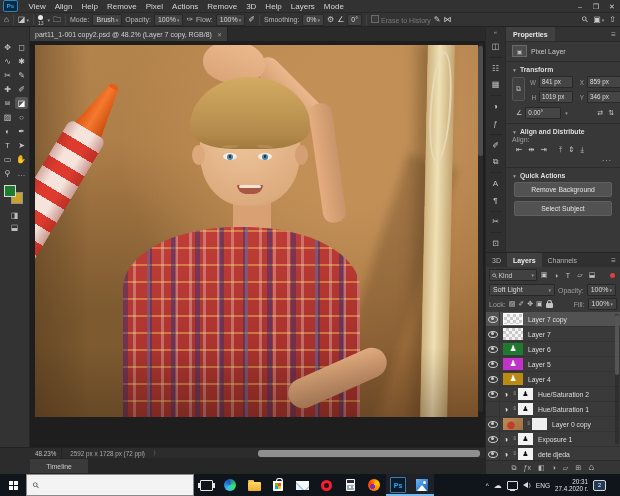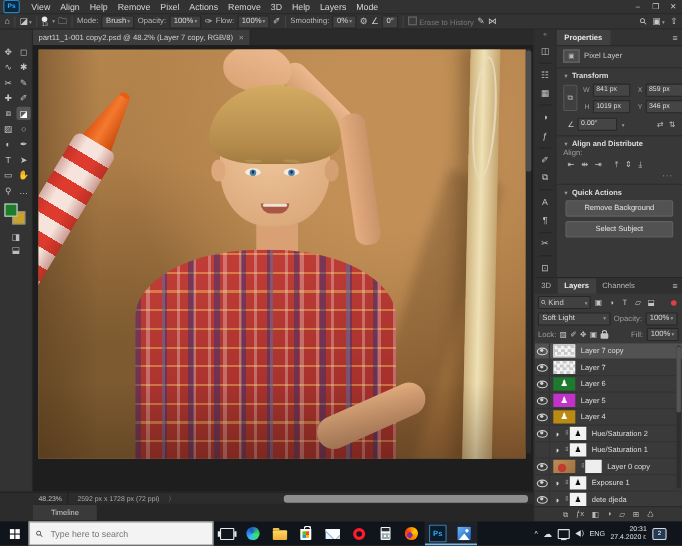--- a/index.html
+++ b/index.html
@@ -608,21 +608,20 @@
   <div class="startbtn">
     <span class="winlogo">
         <span></span>
         <span></span>
         <span></span>
         <span></span>
       </span>
   </div>
   <div class="searchbox">
     <span class="mag">⚲</span>
-    <input placeholder="Type here to search" style="">
   </div>
   <div class="slots">
     <div class="slot">
         <span class="tview"></span>
       </div>
     <div class="slot">
         <span class="edge"></span>
       </div>
     <div class="slot">
         <span class="folder"></span>

